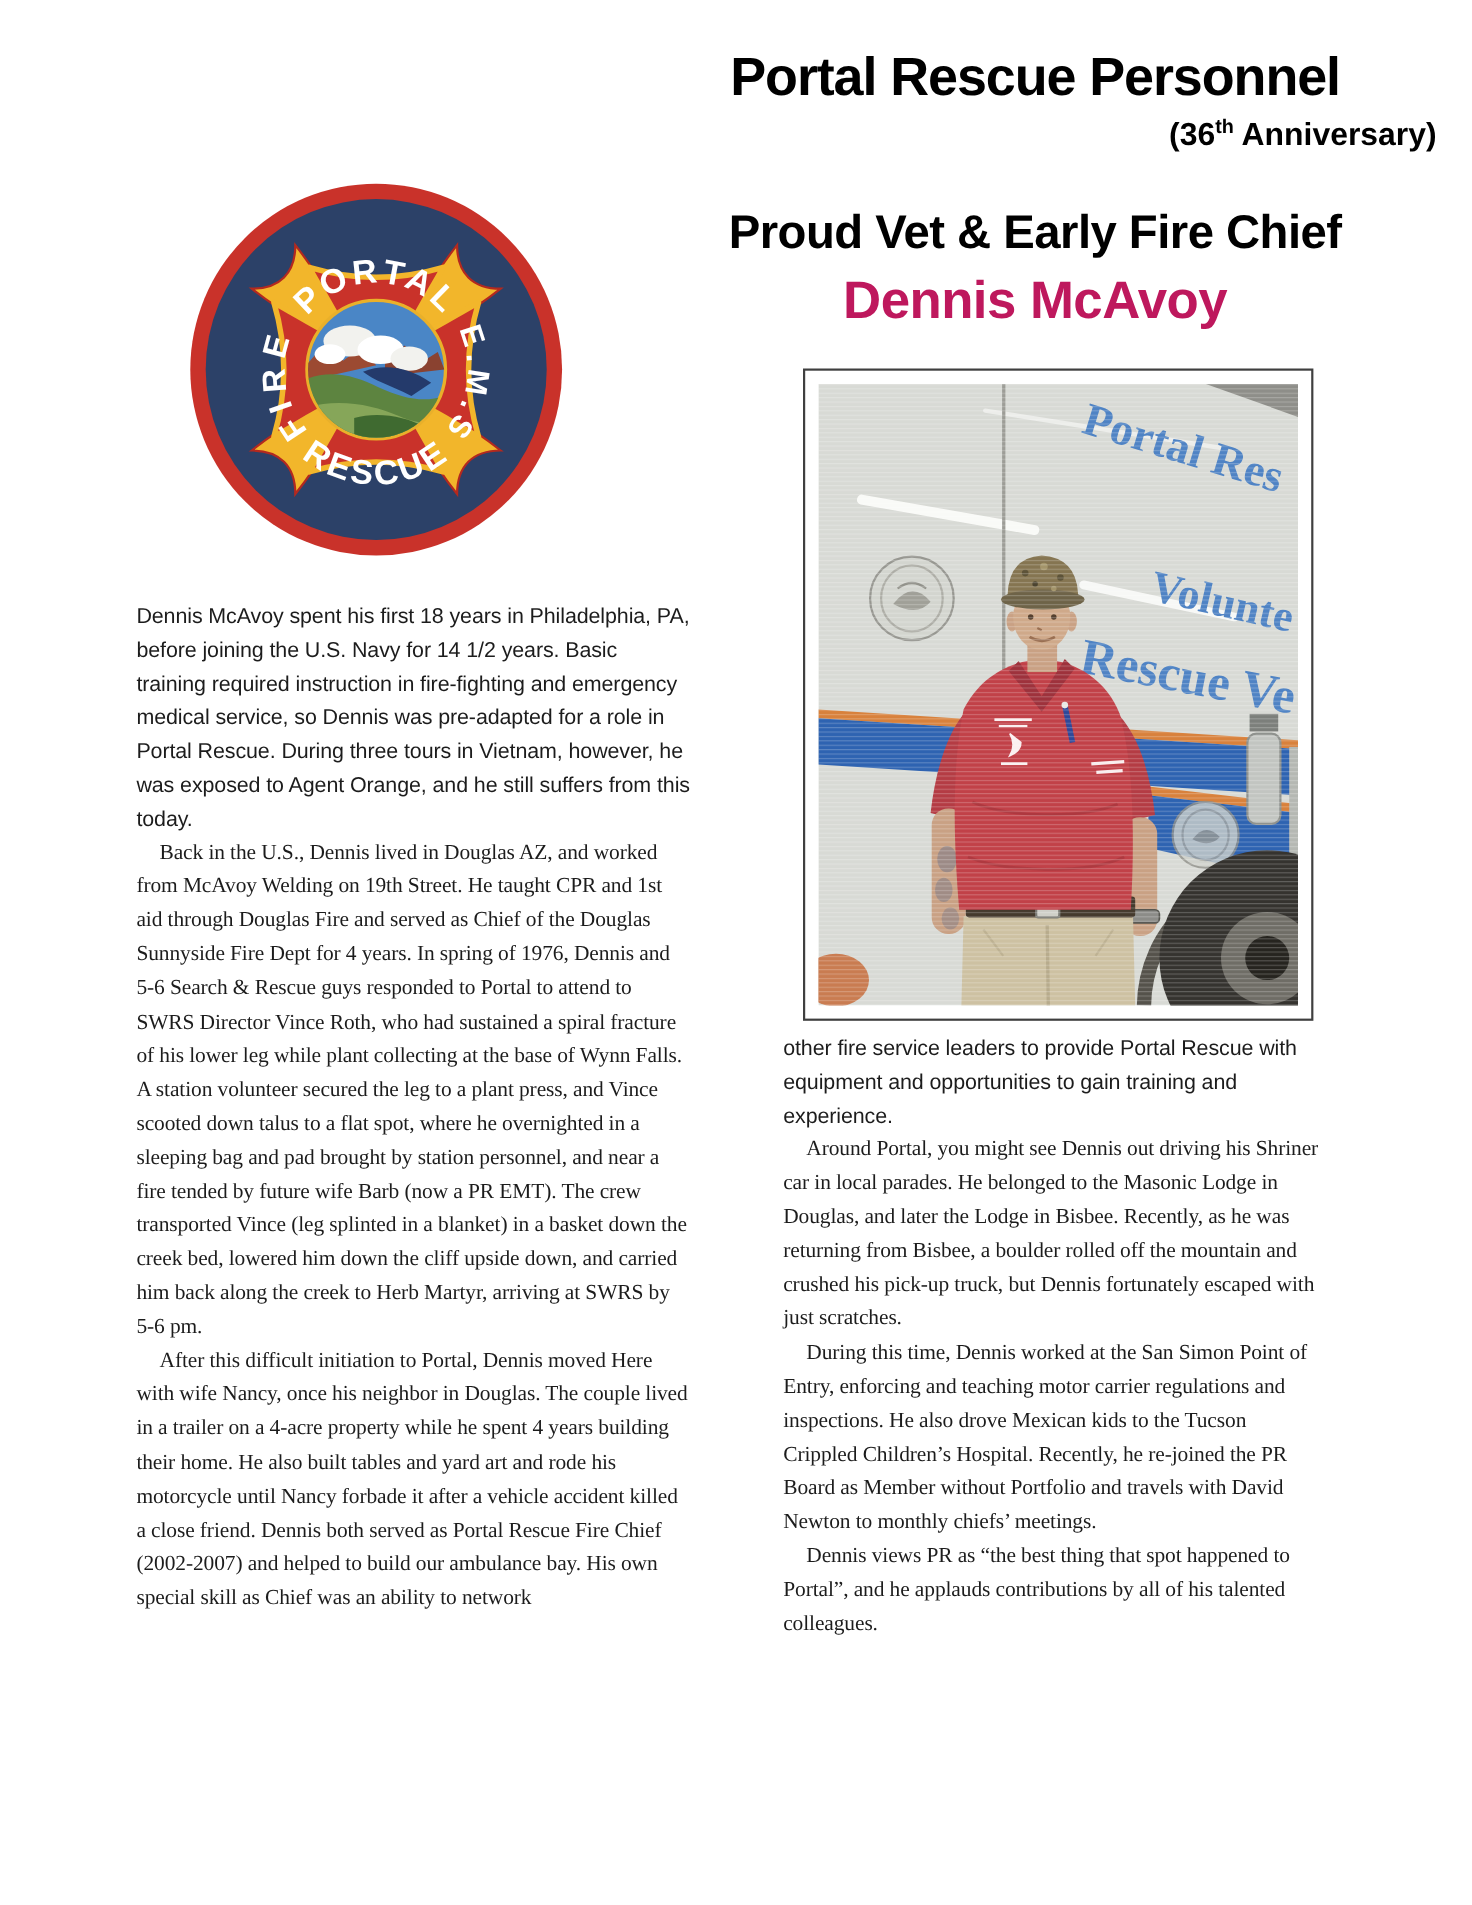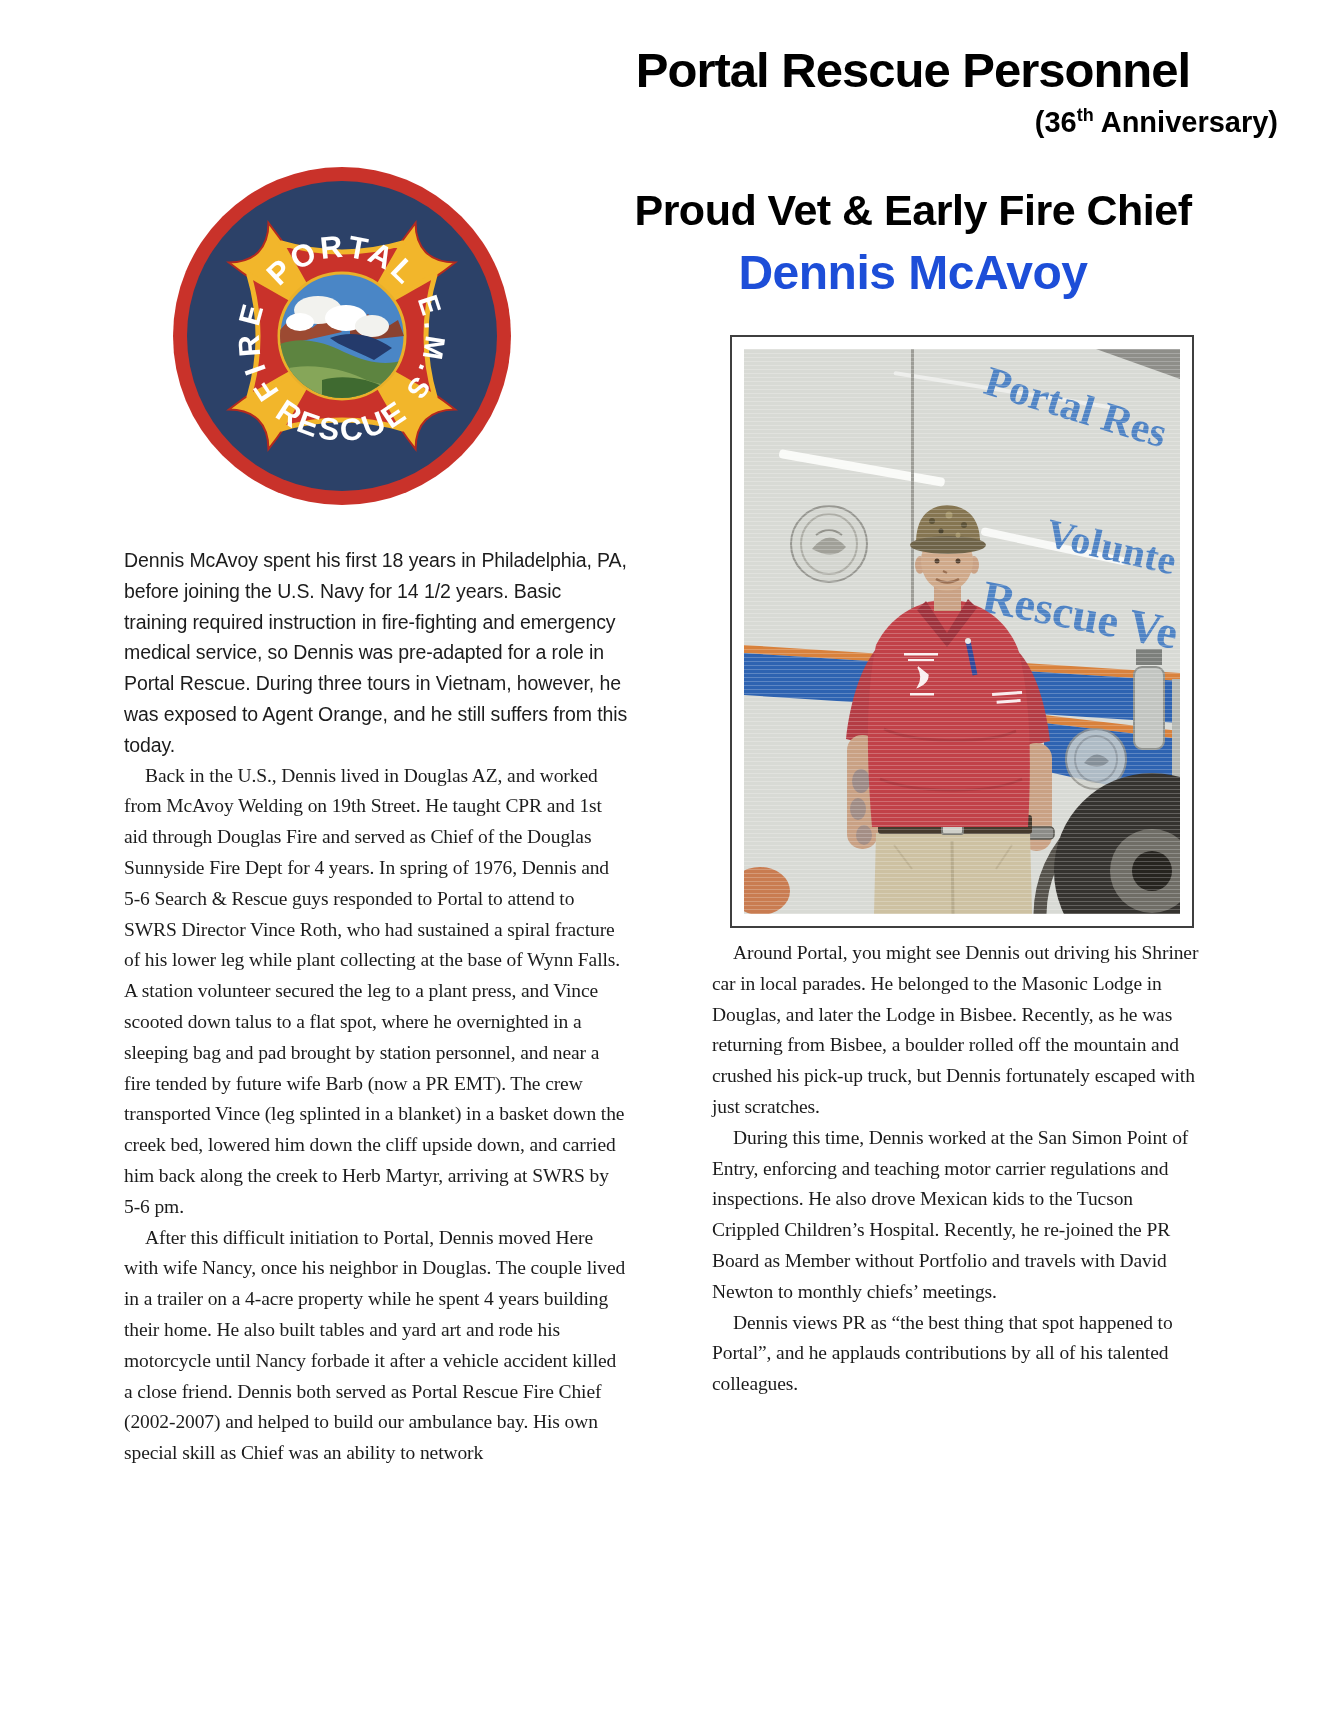--- a/index.html
+++ b/index.html
@@ -1,26 +1,26 @@
 <!DOCTYPE html>
 <html><head>
 <meta charset="utf-8">
 <style>
   html,body{margin:0;padding:0;background:#ffffff;}
   .page{
     position:relative;width:1338px;height:1732px;background:#ffffff;
     font-family:"Liberation Sans",sans-serif;color:#1b1b1b;overflow:hidden;
   }
   
-  .head-block{position:absolute;left:548px;top:42px;width:730px;text-align:center;}
+  .head-block{position:absolute;left:576px;top:42px;width:730px;text-align:center;}
   .page-title{font-size:49px;font-weight:bold;letter-spacing:-1px;margin:0;color:#000;}
   .anniv{font-size:29px;font-weight:bold;margin-top:7px;color:#000;text-align:right;}
   .anniv sup{font-size:18px;}
   .sub1{font-size:43px;font-weight:bold;margin-top:47px;color:#000000;letter-spacing:-0.5px;}
-  .sub2{font-size:48px;font-weight:bold;margin-top:10px;color:#1d4ed8;letter-spacing:-0.5px;}
+  .sub2{font-size:48px;font-weight:bold;margin-top:10px;color:#be185d;letter-spacing:-0.5px;}
   
   .badge-wrap{position:absolute;left:168px;top:160px;width:348px;height:352px;}
   
   .photo-frame{
     position:absolute;left:730px;top:335px;width:464px;height:593px;
     box-sizing:border-box;border:2px solid #3f3f3f;background:#fff;padding:12px;
   }
   
   .col{position:absolute;}
   .col-left{left:124px;top:545px;width:504px;}
@@ -227,18 +227,19 @@
     </svg>
   </div>
 
   <div class="col col-left">
     <p>Dennis McAvoy spent his first 18 years in Philadelphia, PA, before joining the U.S. Navy for 14 1/2 years.  Basic training required instruction in fire-fighting and emergency medical service, so Dennis was pre-adapted for a role in Portal Rescue.  During three tours in Vietnam, however, he was exposed to Agent Orange, and he still suffers from this today.</p>
     <p class="indent">Back in the U.S., Dennis lived in Douglas AZ, and worked from McAvoy Welding on 19th Street.  He taught CPR and 1st aid through Douglas Fire and served as Chief of the Douglas Sunnyside Fire Dept for 4 years.  In spring of 1976, Dennis and 5-6 Search &amp; Rescue guys responded to Portal to attend to SWRS Director Vince Roth, who had sustained a spiral fracture of his lower leg while plant collecting at the base of Wynn Falls.  A station volunteer secured the leg to a plant press, and Vince scooted down talus to a flat spot, where he overnighted in a sleeping bag and pad brought by station personnel, and near a fire tended by future wife Barb (now a PR EMT).  The crew transported Vince (leg splinted in a blanket) in a basket down the creek bed, lowered him down the cliff upside down, and carried him back along the creek to Herb Martyr, arriving at SWRS by 5-6 pm.</p>
     <p class="indent">After this difficult initiation to Portal, Dennis moved Here with wife Nancy, once his neighbor in Douglas. The couple lived in a trailer on a 4-acre property while he spent 4 years building their home.  He also built tables and yard art and rode his motorcycle until Nancy forbade it after a vehicle accident killed a close friend.   Dennis both served as Portal Rescue Fire Chief (2002-2007) and helped to build our ambulance bay. His own special skill as Chief was an ability to network</p>
   </div>
 
   <div class="col col-right">
+    <p>other fire service leaders to provide Portal Rescue with equipment and opportunities to gain training and experience.</p>
     <p class="indent">Around Portal, you might see Dennis out driving his Shriner car in local parades.  He belonged to the Masonic Lodge in Douglas, and later the Lodge in Bisbee.  Recently, as he was returning from Bisbee, a boulder rolled off the mountain and crushed his pick-up truck, but Dennis fortunately escaped with just scratches.</p>
     <p class="indent">During this time, Dennis worked at the San Simon Point of Entry, enforcing and teaching motor carrier regulations and inspections.  He also drove Mexican kids to the Tucson Crippled Children’s Hospital.  Recently, he re-joined the PR Board as Member without Portfolio and travels with David Newton to monthly chiefs’ meetings.</p>
     <p class="indent">Dennis views PR as “the best thing that spot happened to Portal”, and he applauds contributions by all of his talented colleagues.</p>
   </div>
 
 </div>
 
 </body></html>

